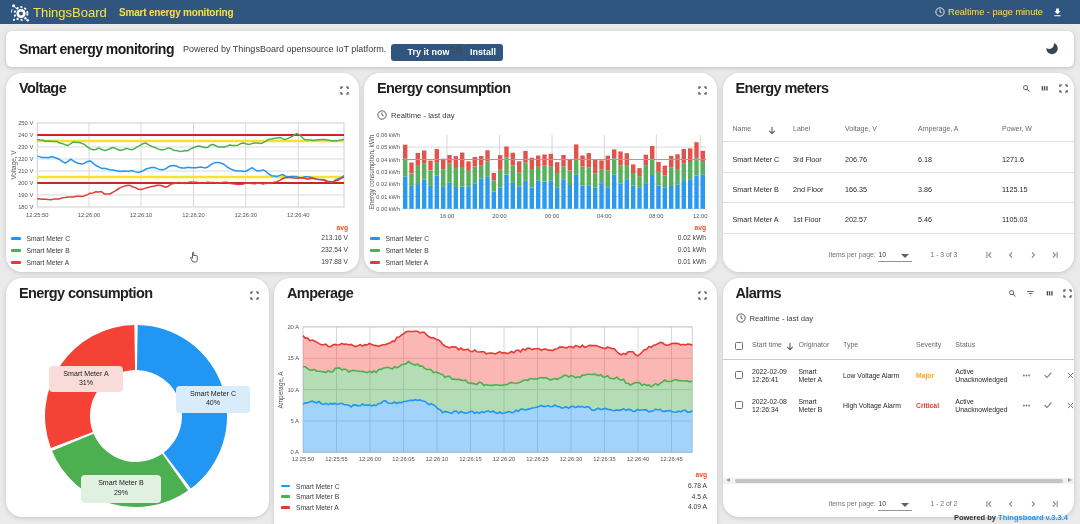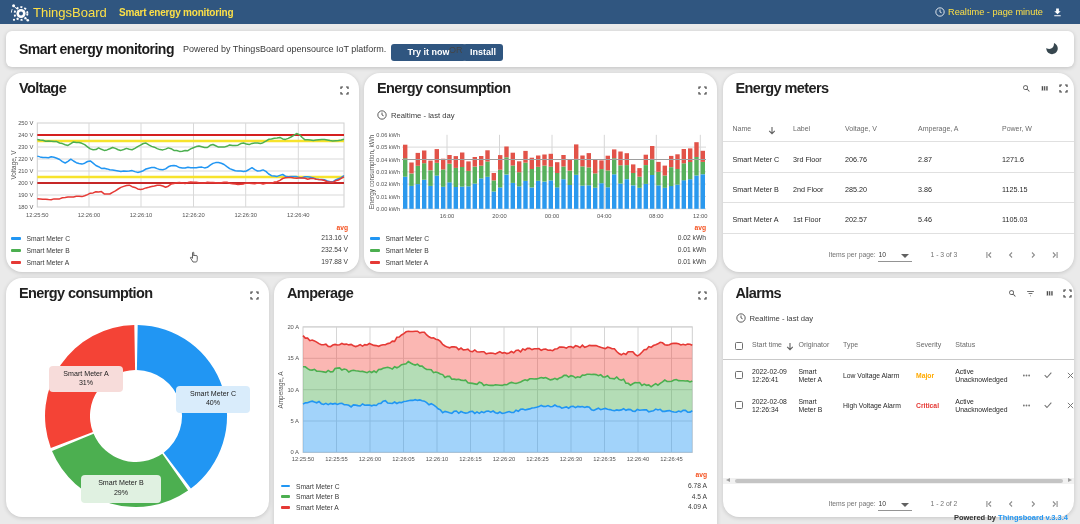--- a/index.html
+++ b/index.html
@@ -366,26 +366,26 @@
       </svg>
     </div>
   <div class="th" style="left:70.5px;top:52px">Label</div>
   <div class="th" style="left:122.5px;top:52px">Voltage, V</div>
   <div class="th" style="left:195.5px;top:52px">Amperage, A</div>
   <div class="th" style="left:279.5px;top:52px">Power, W</div>
   <div class="hdivider" style="left:0;top:68px;width:351.5px"></div>
   <div class="td" style="left:10px;top:81.5px">Smart Meter C</div>
     <div class="td" style="left:70.5px;top:81.5px">3rd Floor</div>
     <div class="td" style="left:122.5px;top:81.5px">206.76</div>
-    <div class="td" style="left:195.5px;top:81.5px">2.87</div>
+    <div class="td" style="left:195.5px;top:81.5px">6.18</div>
     <div class="td" style="left:279.5px;top:81.5px">1271.6</div>
   <div class="hdivider" style="left:0;top:98.5px;width:351.5px"></div>
   <div class="td" style="left:10px;top:112px">Smart Meter B</div>
     <div class="td" style="left:70.5px;top:112px">2nd Floor</div>
-    <div class="td" style="left:122.5px;top:112px">285.20</div>
+    <div class="td" style="left:122.5px;top:112px">166.35</div>
     <div class="td" style="left:195.5px;top:112px">3.86</div>
     <div class="td" style="left:279.5px;top:112px">1125.15</div>
   <div class="hdivider" style="left:0;top:129px;width:351.5px"></div>
   <div class="td" style="left:10px;top:141.5px">Smart Meter A</div>
     <div class="td" style="left:70.5px;top:141.5px">1st Floor</div>
     <div class="td" style="left:122.5px;top:141.5px">202.57</div>
     <div class="td" style="left:195.5px;top:141.5px">5.46</div>
     <div class="td" style="left:279.5px;top:141.5px">1105.03</div>
   <div class="hdivider" style="left:0;top:159.5px;width:351.5px"></div>
   <div class="foot" style="left:106px;top:178px">Items per page:</div>

